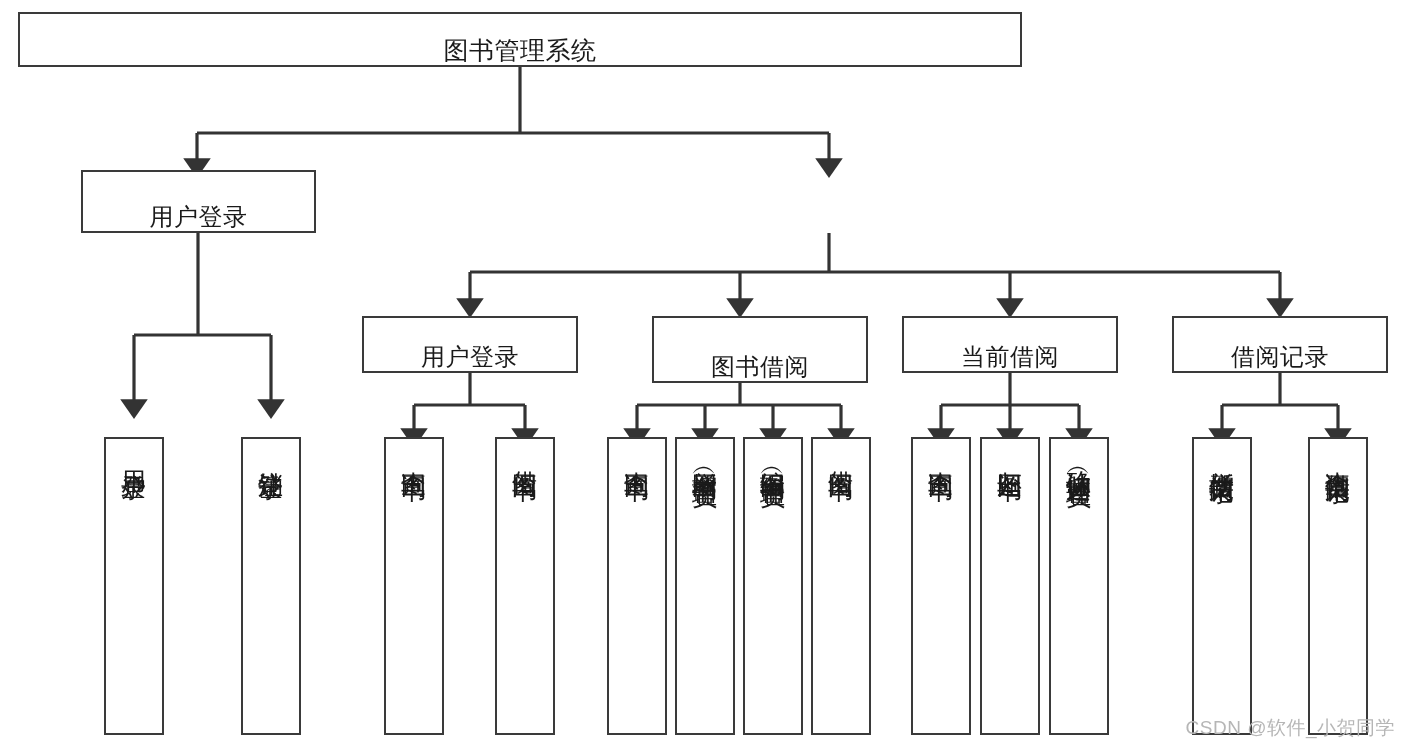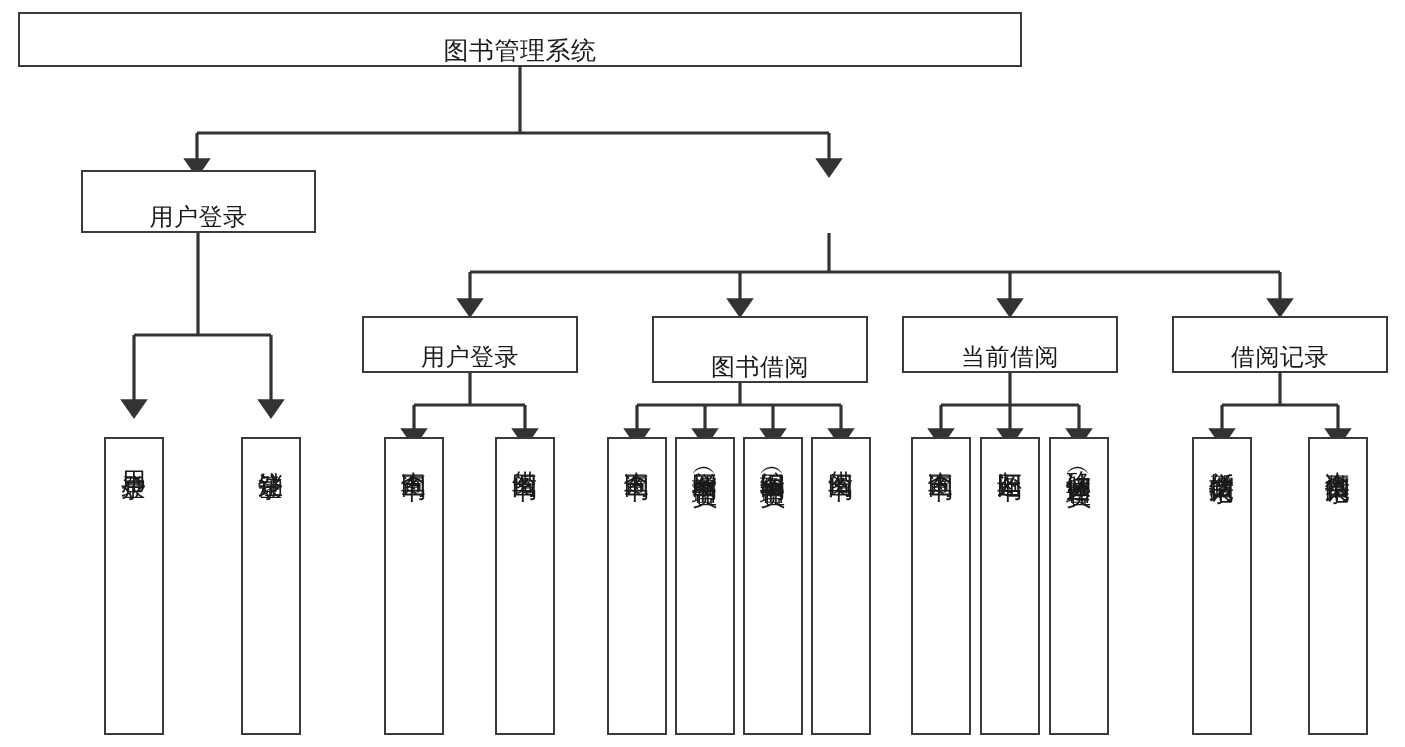--- a/index.html
+++ b/index.html
@@ -216,14 +216,15 @@
   </div>
 
   <div class="node leaf" style="left:1192px; top:437px; width:60px; height:298px;">
     <span class="node-label">新增借阅记录</span>
   </div>
 
   <div class="node leaf" style="left:1308px; top:437px; width:60px; height:298px;">
     <span class="node-label">查询借阅记录</span>
   </div>
 
+  <div class="watermark">CSDN @软件_小贺同学</div>
 
 </div>
 
 </body></html>

